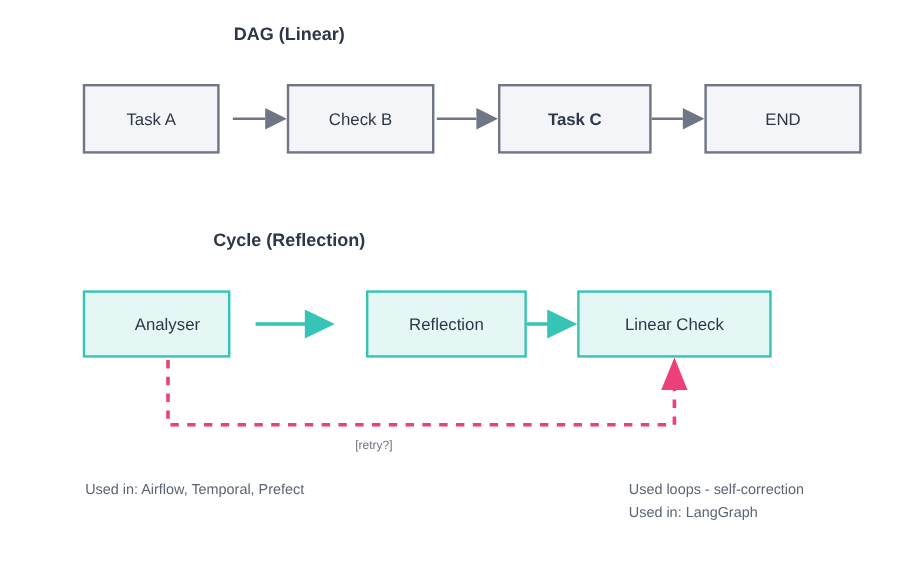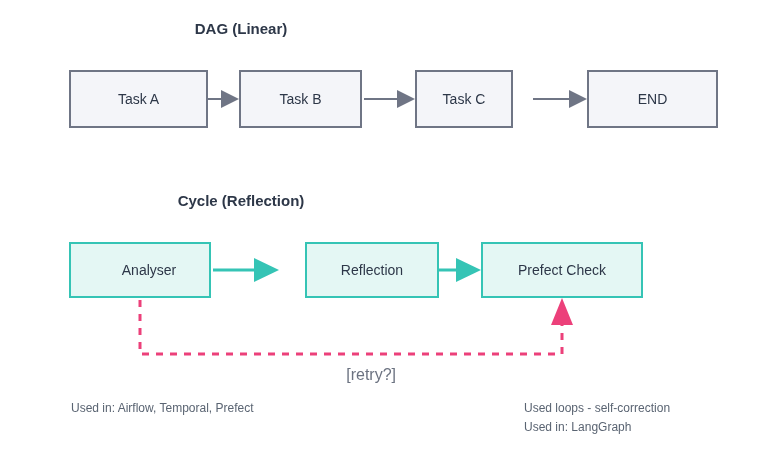--- a/index.html
+++ b/index.html
@@ -63,24 +63,24 @@
     border: 2px solid #6f7585;
     height: 58px;
   }
   .node.cycle {
     background: #e4f7f4;
     border: 2px solid #35c4b5;
     height: 56px;
   }
   .retry-label {
     position: absolute;
-    font-size: 16px;
+    font-size: 10px;
     color: #6b7280;
     white-space: nowrap;
-    text-align: right;
+    text-align: left;
   }
   .footer-note {
     position: absolute;
     font-size: 12px;
     color: #5a6472;
     line-height: 19px;
     white-space: nowrap;
   }
   #footer-left { left: 55px; top: 399px; }
   #footer-right { left: 508px; top: 399px; }
@@ -117,33 +117,33 @@
     <g>
       <path d="M124,300 L124,354 L546,354 L546,322" fill="none" stroke="#ec407a" stroke-width="3" stroke-dasharray="7 7" stroke-linecap="butt"></path>
       <polygon points="546,298 535,325 557,325" fill="#ec407a"></polygon>
     </g>
   </svg>
 
   <div class="section-title" id="dag-title">DAG (Linear)</div>
 
   <div class="section-title" id="cycle-title">Cycle (Reflection)</div>
 
-  <div class="node dag" style="left:53px; top:70px; width:139px;">Task A</div>
+  <div class="node dag" style="left:53px; top:70px; width:114px;">Task A</div>
 
-  <div class="node dag" style="left:223px; top:70px; width:123px;">Task B</div>
+  <div class="node dag" style="left:223px; top:70px; width:123px;">Check B</div>
 
-  <div class="node dag" style="left:399px; top:70px; width:98px;">Task C</div>
+  <div class="node dag" style="left:399px; top:70px; width:128px;font-weight:bold;">Task C</div>
 
   <div class="node dag" style="left:571px; top:70px; width:131px;">END</div>
 
-  <div class="node cycle" style="left:53px; top:242px; width:142px;padding-left:18px;">Analyser</div>
+  <div class="node cycle" style="left:53px; top:242px; width:123px;padding-left:18px;">Analyser</div>
 
   <div class="node cycle" style="left:263px; top:242px; width:134px;margin-left:26px;">Reflection</div>
 
-  <div class="node cycle" style="left:465px; top:242px; width:162px;">Prefect Check</div>
+  <div class="node cycle" style="left:465px; top:242px; width:162px;">Linear Check</div>
 
   <div class="retry-label" style="left:280px; top:366px; width:100px;">[retry?]</div>
 
   <div class="footer-note" id="footer-left">
     <div>Used in: Airflow, Temporal, Prefect</div>
   </div>
 
   <div class="footer-note" id="footer-right">
     <div>Used loops - self-correction</div>
     <div>Used in: LangGraph</div>

